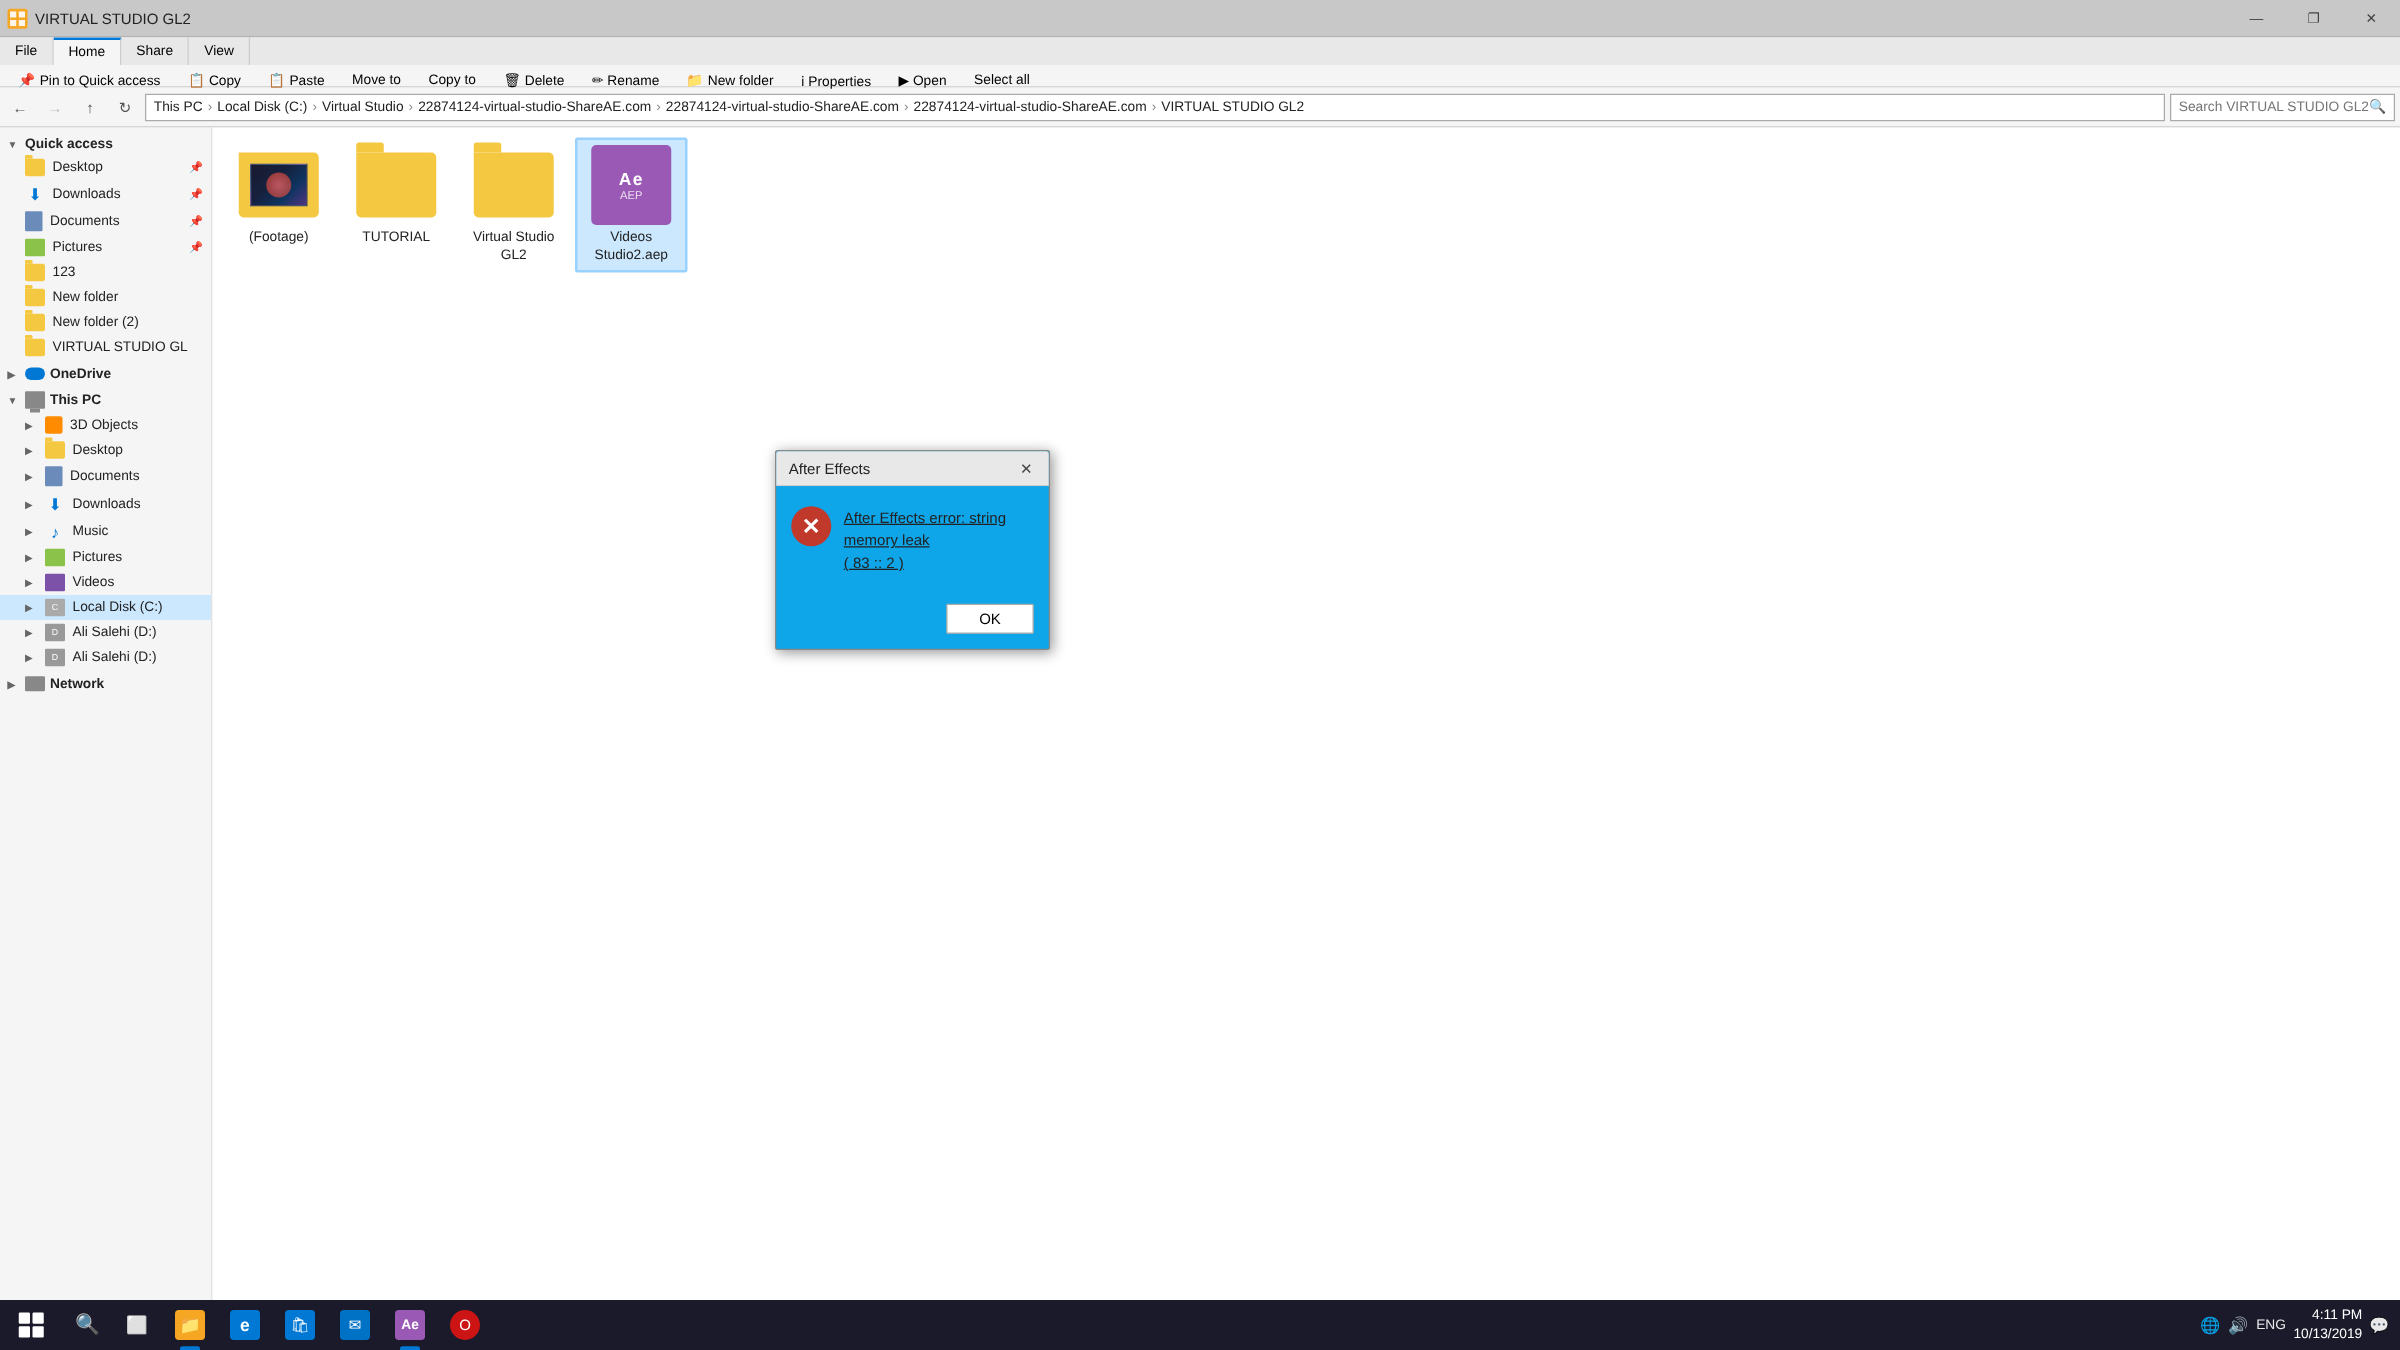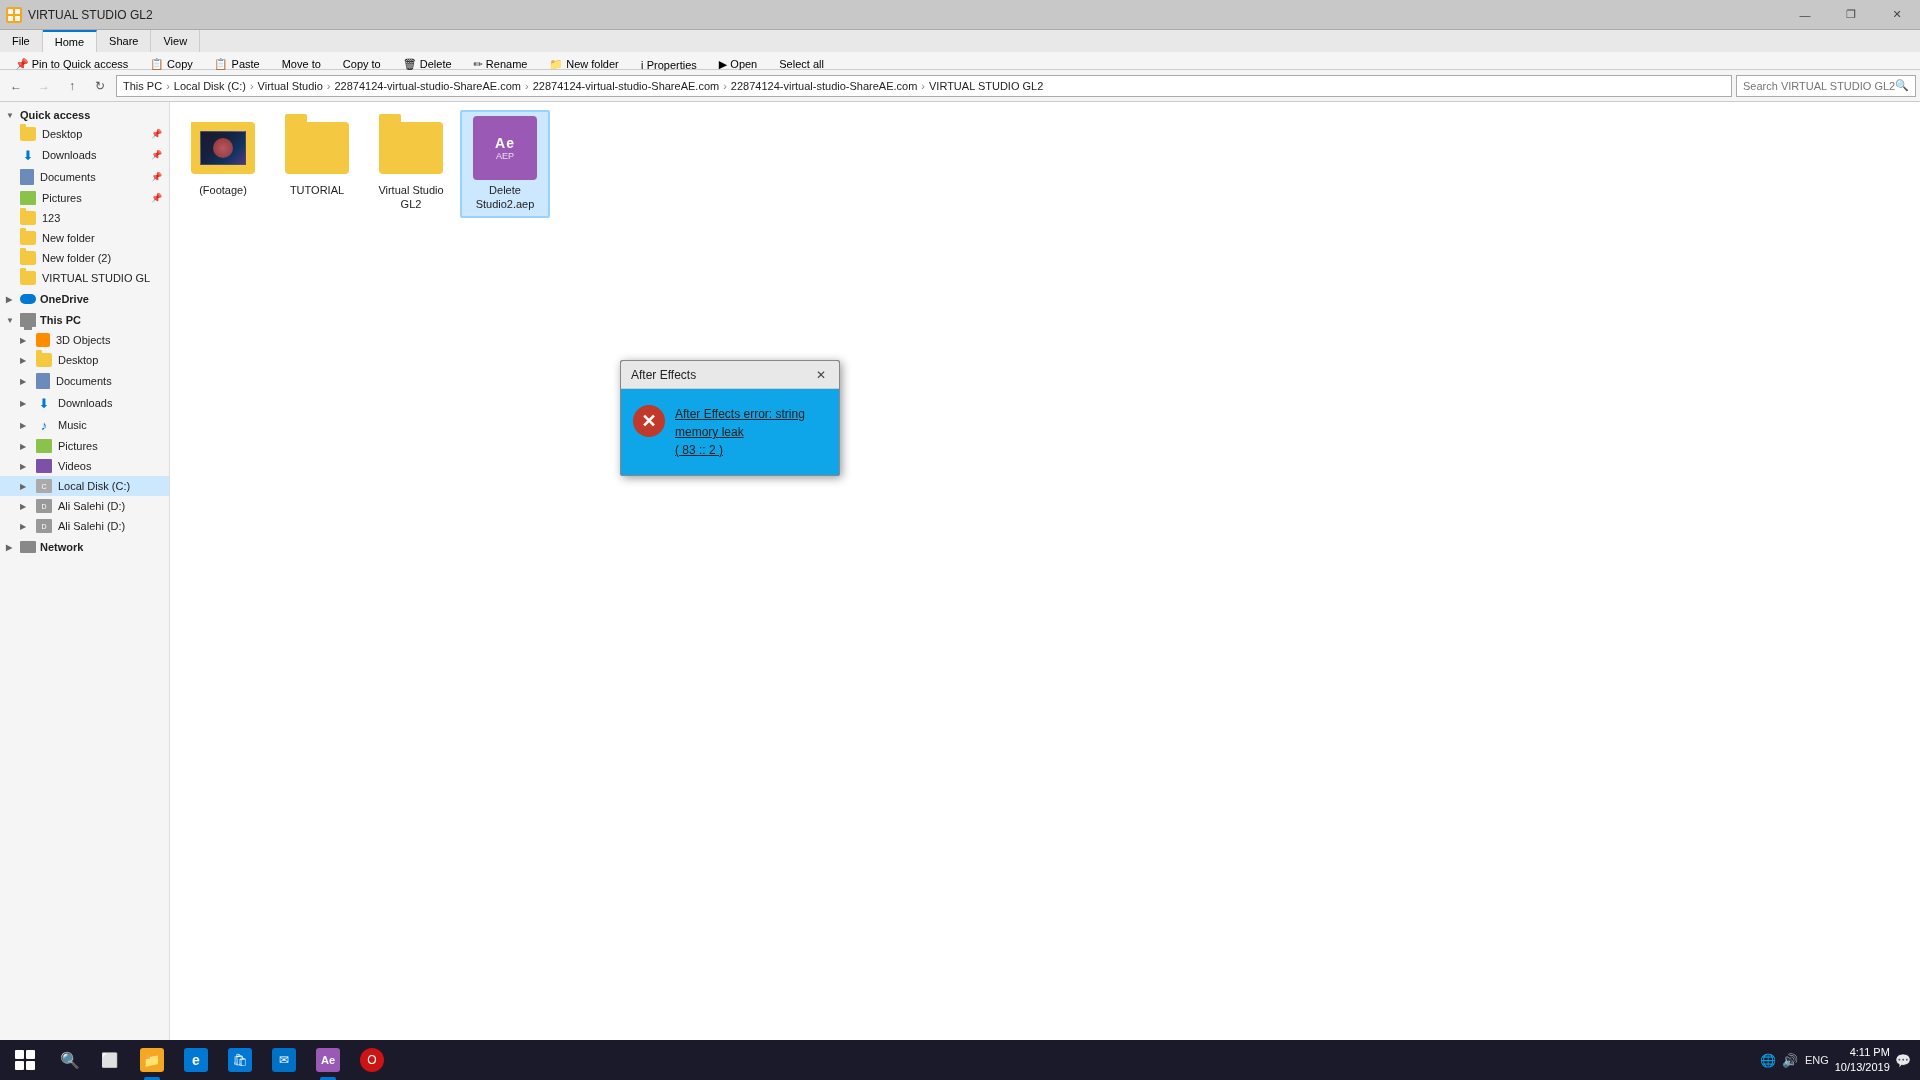--- a/index.html
+++ b/index.html
@@ -885,21 +885,21 @@
       <span class="file-label">Virtual Studio GL2</span>
     </div>
 
     <div class="file-item selected">
       <div class="file-thumb">
         <div class="aep-icon-container">
           <span class="aep-text">Ae</span>
           <span class="aep-sub">AEP</span>
         </div>
       </div>
-      <span class="file-label">Delete Studio2.aep</span>
+      <span class="file-label">Videos Studio2.aep</span>
     </div>
 
   </div>
 </div>
 
 <div class="status-bar">
   <div class="status-left">
     <span>4 items</span>
     <span>1 item selected  &nbsp; 8.25 MB</span>
   </div>
@@ -914,20 +914,23 @@
     <div class="dialog-title-bar">
       <span class="dialog-title-text">After Effects</span>
       <button class="dialog-close">✕</button>
     </div>
     <div class="dialog-body">
       <div class="error-icon">✕</div>
       <div class="dialog-message">
         <div>After Effects error: string memory leak</div>
         <div>( 83 :: 2 )</div>
       </div>
+    </div>
+    <div class="dialog-footer">
+      <button class="dialog-ok-btn">OK</button>
     </div>
   </div>
 </div>
 
 <div class="taskbar">
   <div class="taskbar-start">
     <div class="start-icon">
       <div class="start-square"></div>
       <div class="start-square"></div>
       <div class="start-square"></div>

